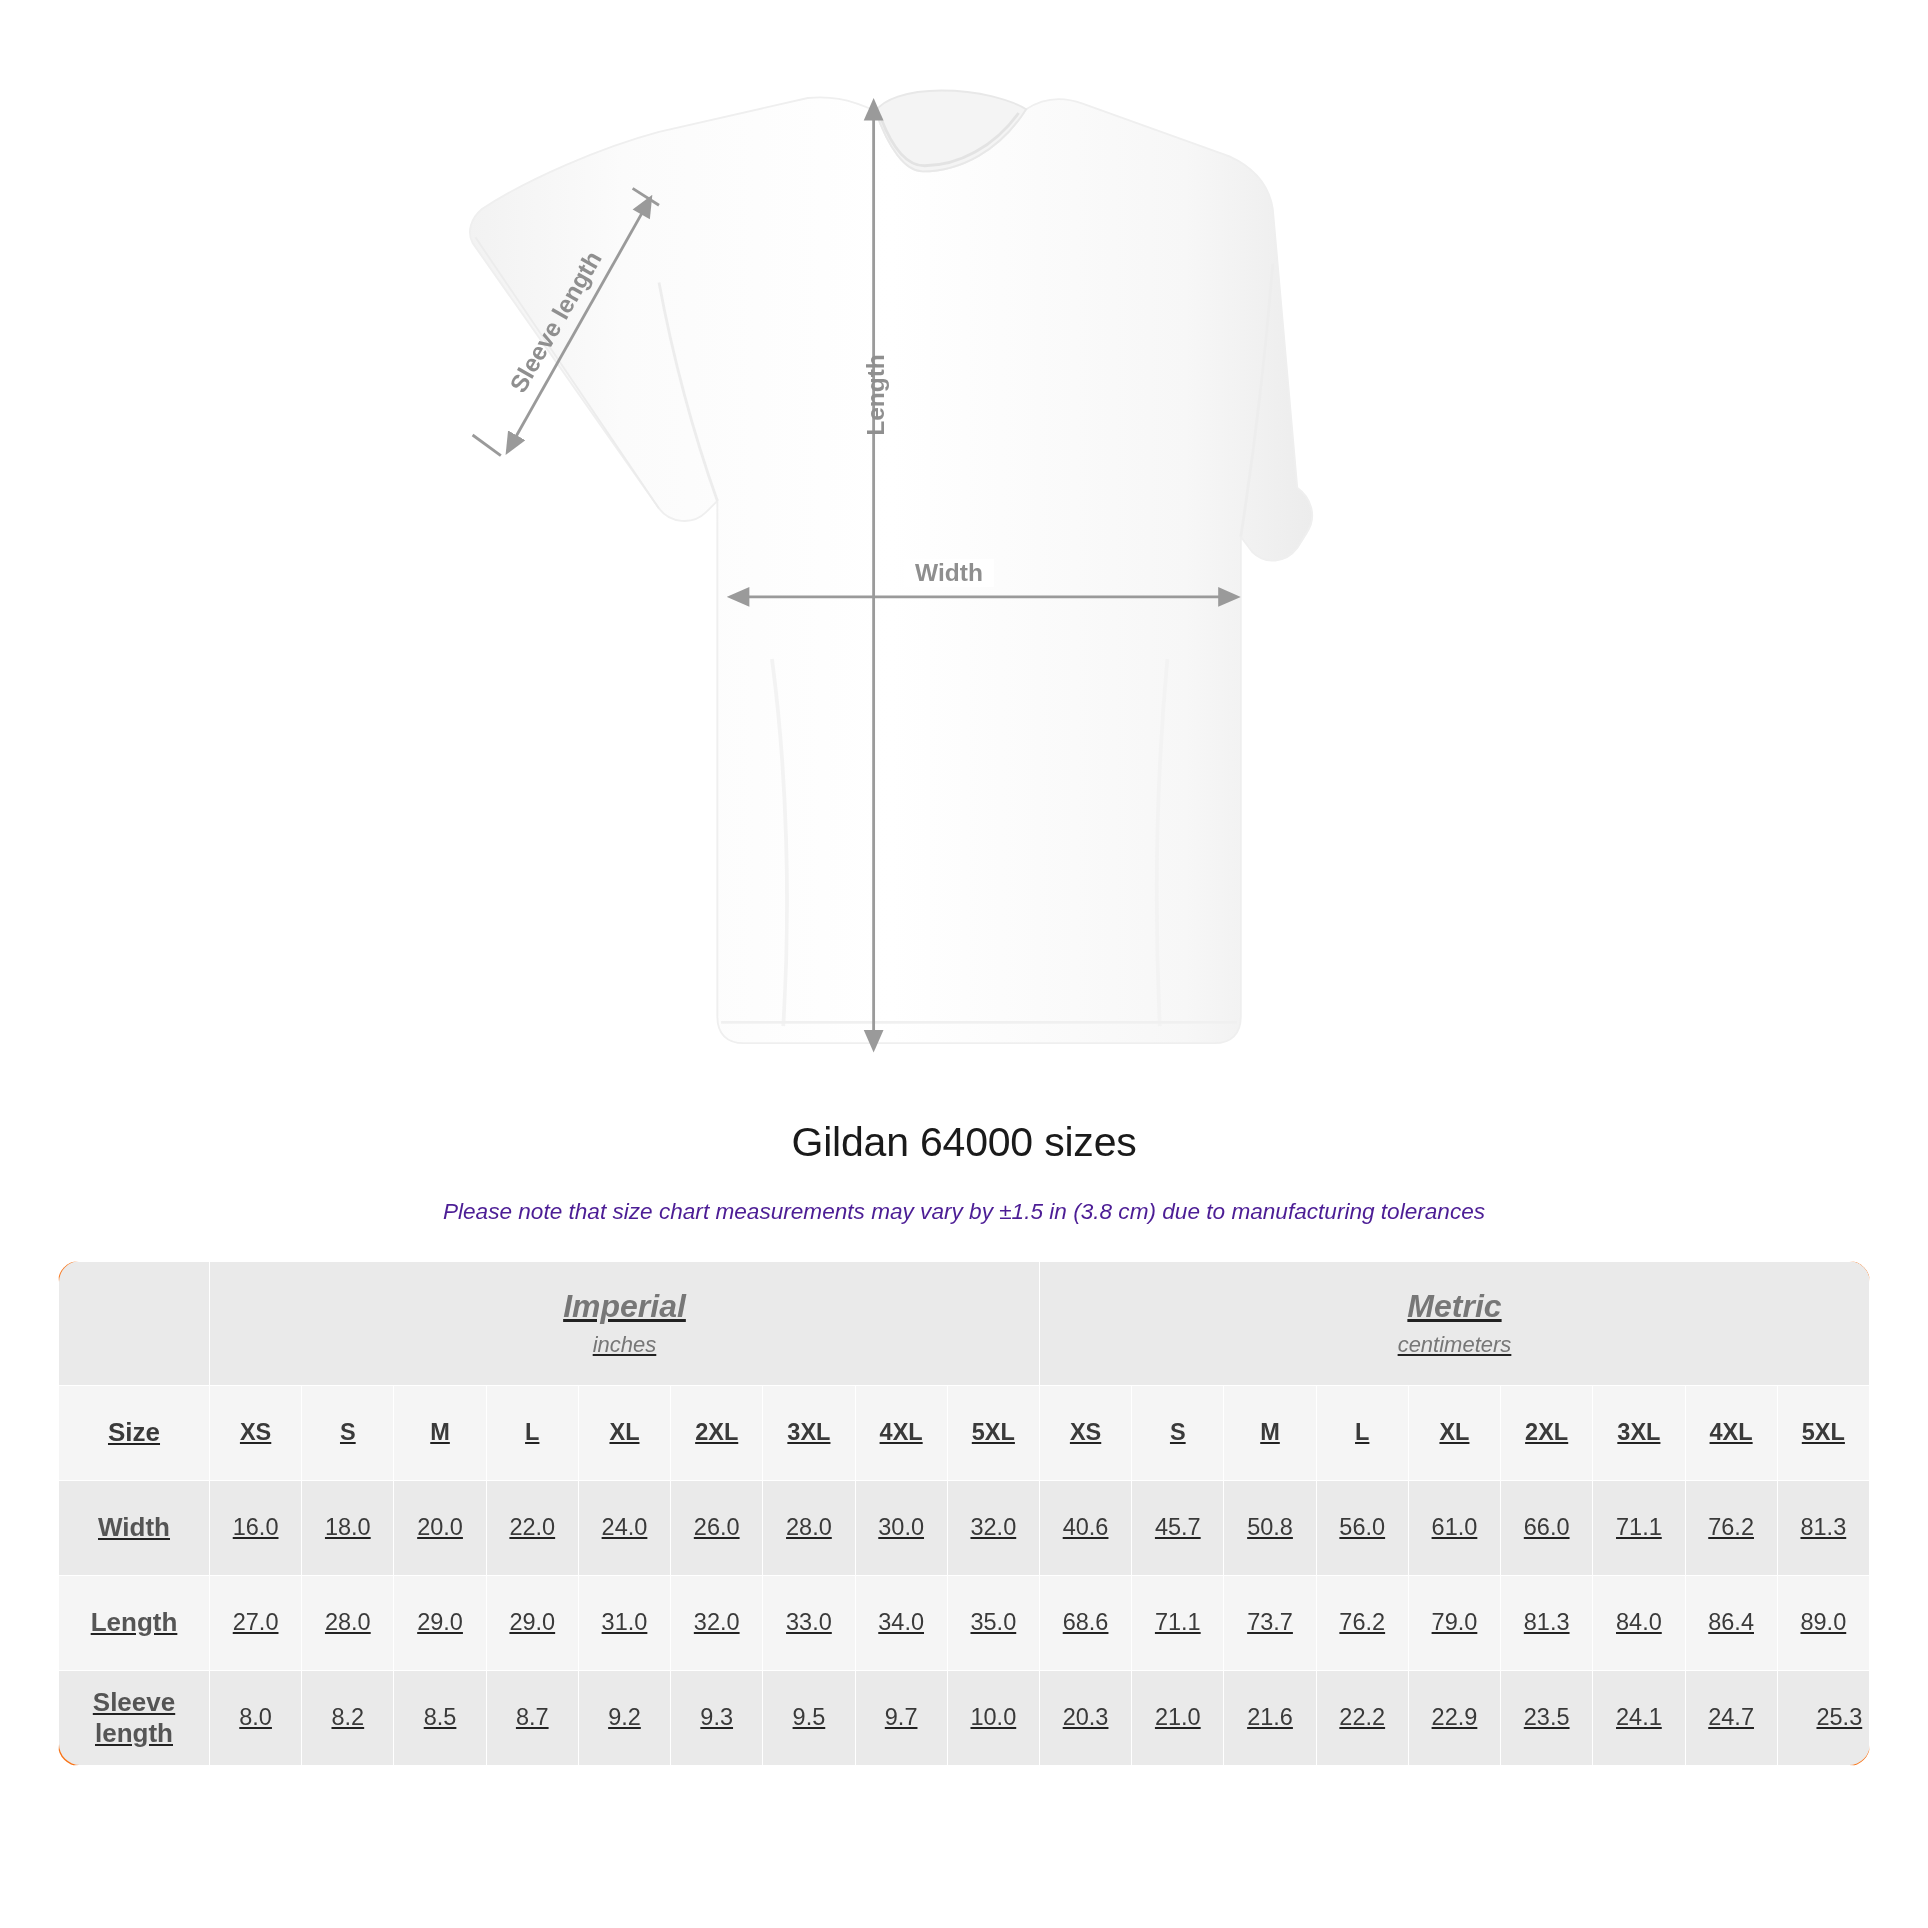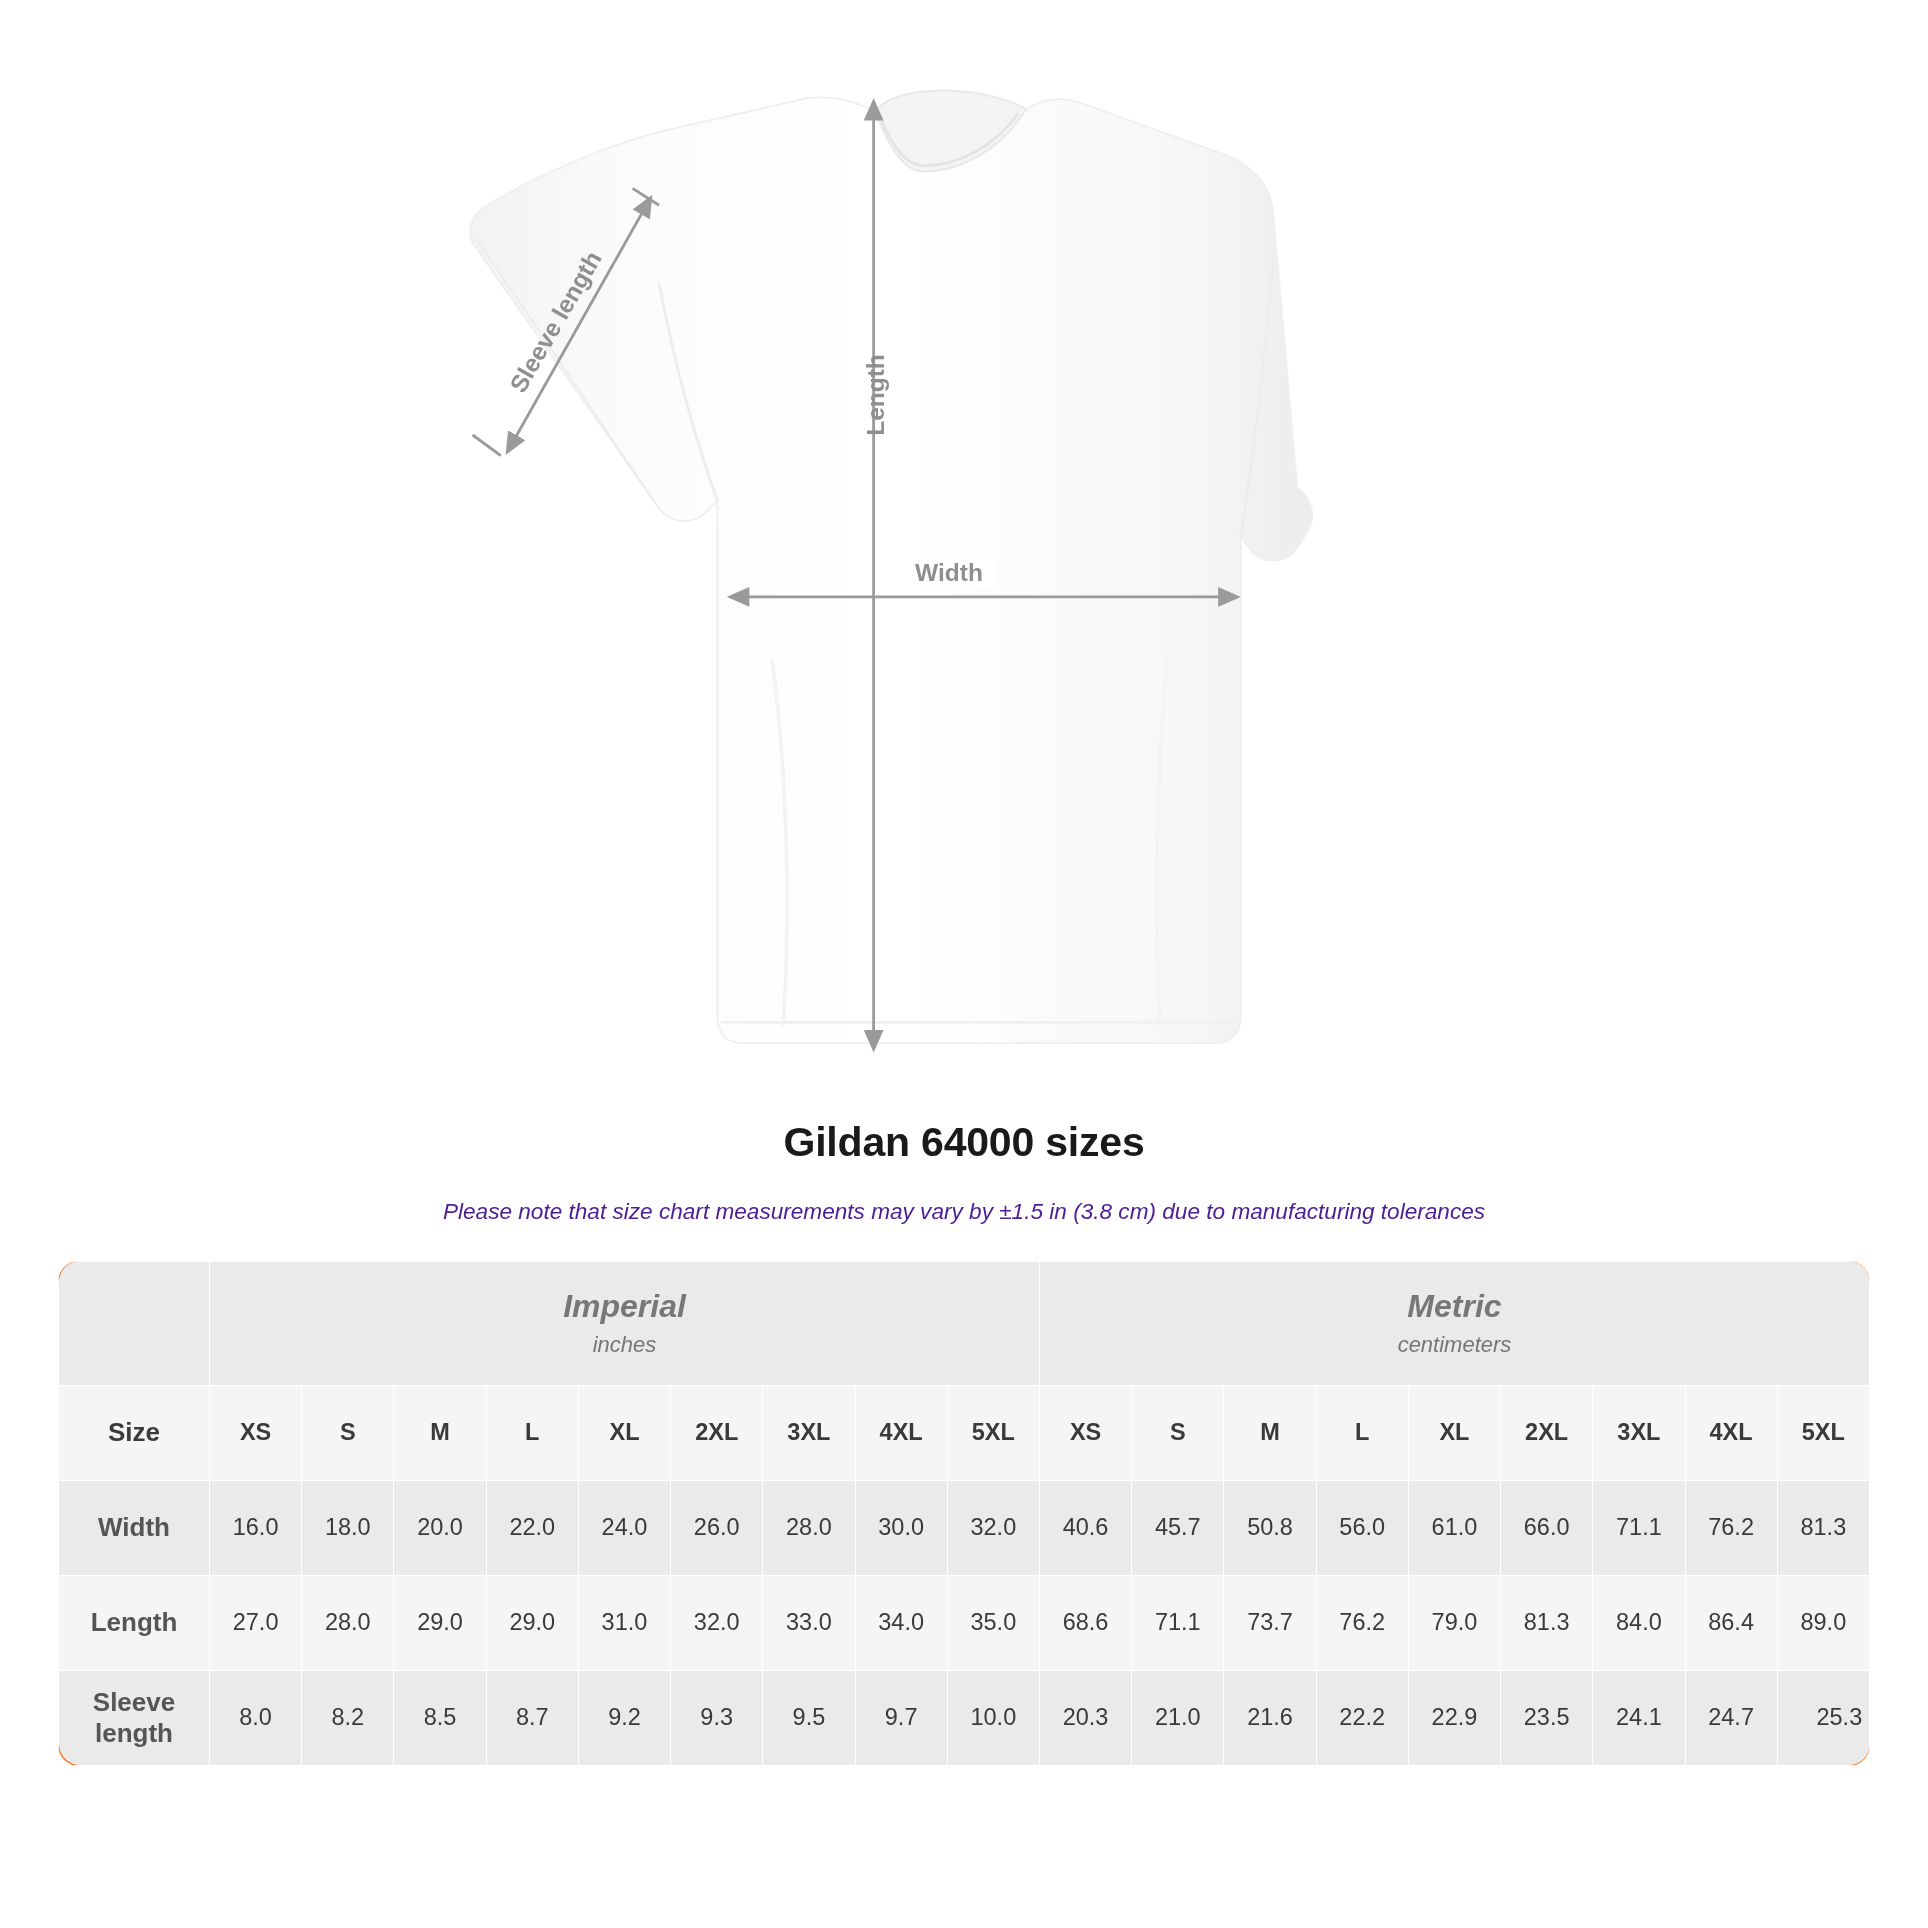--- a/index.html
+++ b/index.html
@@ -32,37 +32,38 @@
     top: 0;
   }
 
   
   .title-block {
     text-align: center;
     margin-top: 7.5px;
   }
   .chart-title {
     font-size: 41px;
-    font-weight: bold;
+    font-weight: normal;
     color: #1a1a1a;
     letter-spacing: -0.2px;
   }
   .chart-note {
     font-size: 22.6px;
     font-style: italic;
     color: #4c1d95;
     margin-top: 33px;
   }
 
   
   .table-wrap {
     margin: 36px 58px 0 58px;
     border-radius: 21px;
     overflow: hidden;
     background: #f97316;
+    text-decoration: underline;
   }
   table.size-table {
     width: 100%;
     border-collapse: collapse;
     table-layout: fixed;
   }
   table.size-table td, table.size-table th {
     text-align: center;
     vertical-align: middle;
     font-size: 23.5px;

